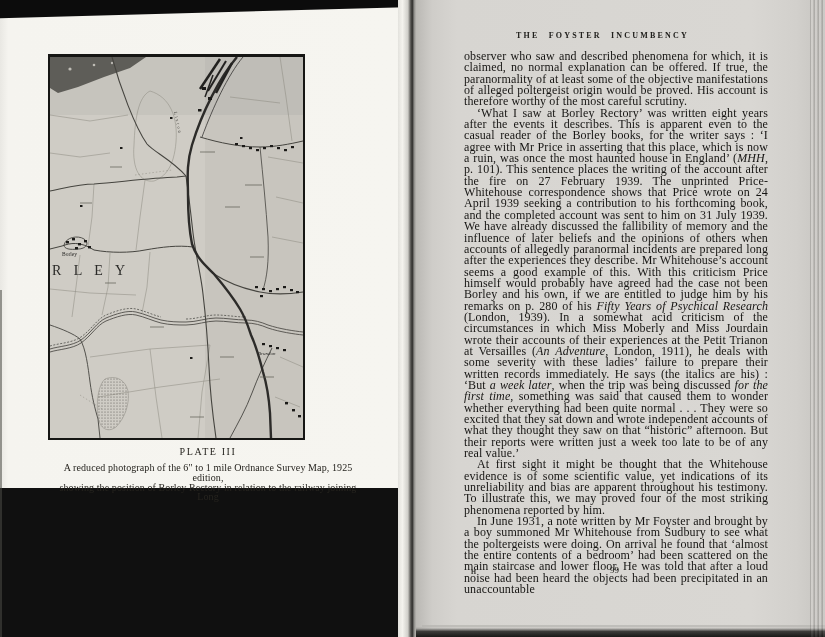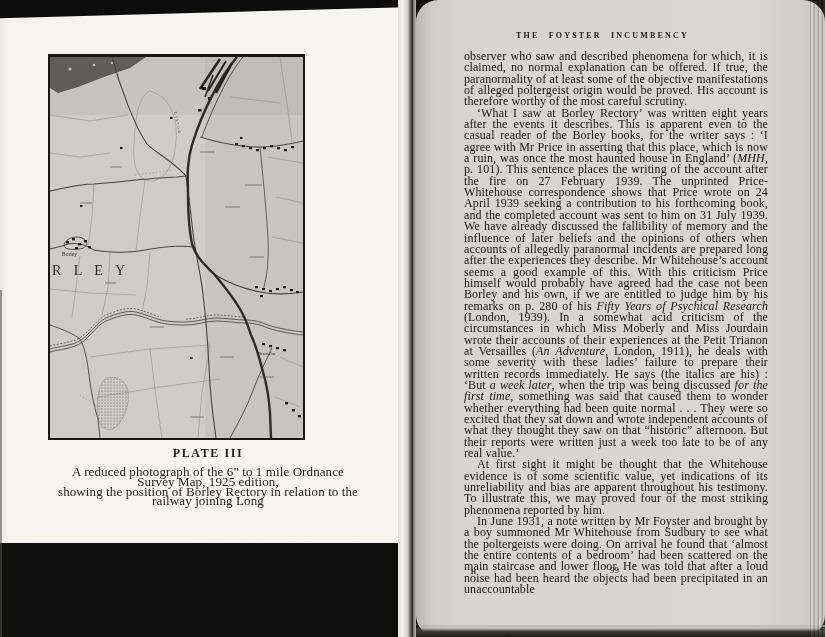--- a/index.html
+++ b/index.html
@@ -1,35 +1,35 @@
 <!DOCTYPE html>
 <html><head>
 <meta charset="utf-8">
 <style>
   html,body{margin:0;padding:0;background:#101010;}
   .scan{position:relative;width:825px;height:637px;overflow:hidden;background:#101010;
         font-family:"Liberation Serif",serif;}
   
-  .left-page{position:absolute;left:0;top:0;width:413px;height:543px;
+  .left-page{position:absolute;left:0;top:0;width:413px;height:488px;
              background:linear-gradient(90deg,#e9e8e3 0,#f5f4ef 2%,#f6f5f0 96%,#eceae5 100%);}
   .top-black-band{position:absolute;left:0;top:0;width:405px;height:19px;background:#0c0c0c;
              clip-path:polygon(0 0,100% 0,100% 38%,0 96%);}
   .left-edge-line{position:absolute;left:0;top:290px;width:2px;height:347px;background:#4a4a46;opacity:.55;}
   .map-photo{position:absolute;left:48px;top:54px;width:253px;height:381px;
              border:2px solid #161614;border-top-width:3px;background:#cfccc5;}
   .map-photo svg{display:block;}
   .caption-block{position:absolute;left:58px;top:446px;width:300px;text-align:center;color:#26241f;}
-  .plate-heading{font-size:12px;font-weight:bold;letter-spacing:1.6px;margin-bottom:6px;}
-  .caption-line{font-size:13px;line-height:9.8px;letter-spacing:.1px;}
+  .plate-heading{font-size:10px;font-weight:normal;letter-spacing:1.6px;margin-bottom:6px;}
+  .caption-line{font-size:10px;line-height:9.8px;letter-spacing:.1px;}
   
   .gutter{position:absolute;left:398px;top:0;width:18px;height:637px;
           background:linear-gradient(90deg,#e3e2dd 0,#f4f3ee 25%,#cfcec9 55%,#4c4b48 72%,#343331 80%,#8e8d89 90%,#b7b5b1 100%);}
   
   .right-page{position:absolute;left:416px;top:0;width:409px;height:637px;color:#161513;
-          background:linear-gradient(90deg,#bab8b4 0,#cfcdc9 4%,#d7d5d1 10%,#d9d7d3 82%,#d2d0cc 93%,#c6c4c0 100%);border-radius:22px;}
+          background:linear-gradient(90deg,#bab8b4 0,#cfcdc9 4%,#d7d5d1 10%,#d9d7d3 82%,#d2d0cc 93%,#c6c4c0 100%);}
   .page-header{position:absolute;left:35px;top:31px;width:303px;text-align:center;
           font-size:8px;font-weight:bold;letter-spacing:2.2px;word-spacing:5px;color:#21201d;}
   .page-body{position:absolute;left:48px;top:51px;width:304px;
           font-size:12px;line-height:11.35px;letter-spacing:.12px;text-align:justify;}
   .page-body p{margin:0;text-indent:13px;}
   .page-body p.no-indent{text-indent:0;}
   .page-footer-sig{position:absolute;left:55px;top:568px;font-size:6.5px;font-weight:bold;color:#2a2926;}
   .page-footer-num{position:absolute;left:47px;top:565px;width:303px;text-align:center;font-size:9px;color:#21201d;}
   .right-edge-streaks{position:absolute;right:0;top:0;width:15px;height:637px;opacity:.8;
           background:repeating-linear-gradient(90deg,rgba(40,40,38,.22) 0 1px,rgba(255,255,255,.12) 1px 3px,rgba(90,90,88,.18) 3px 4px);}

